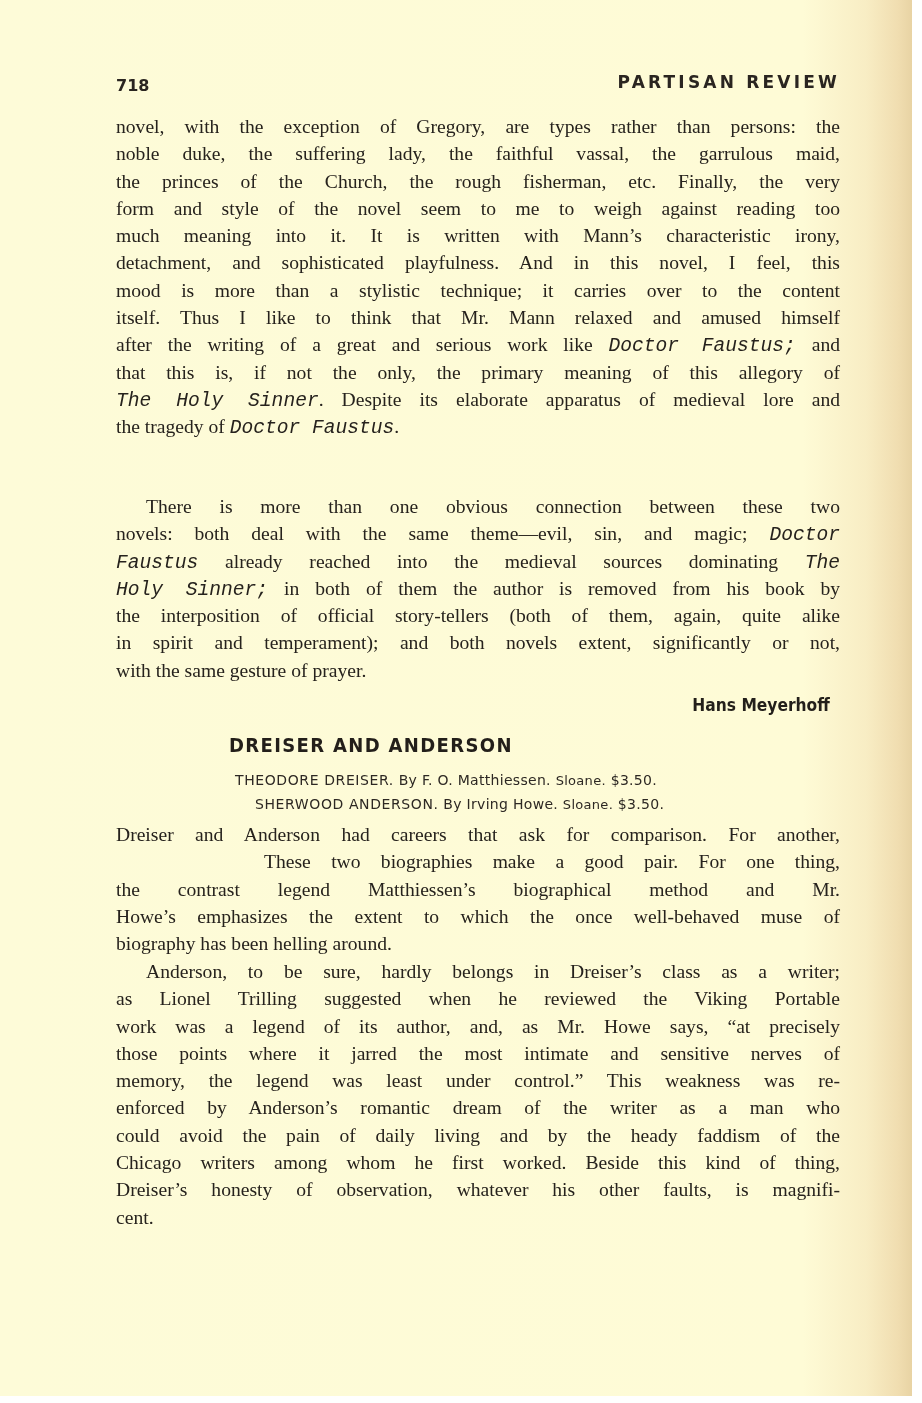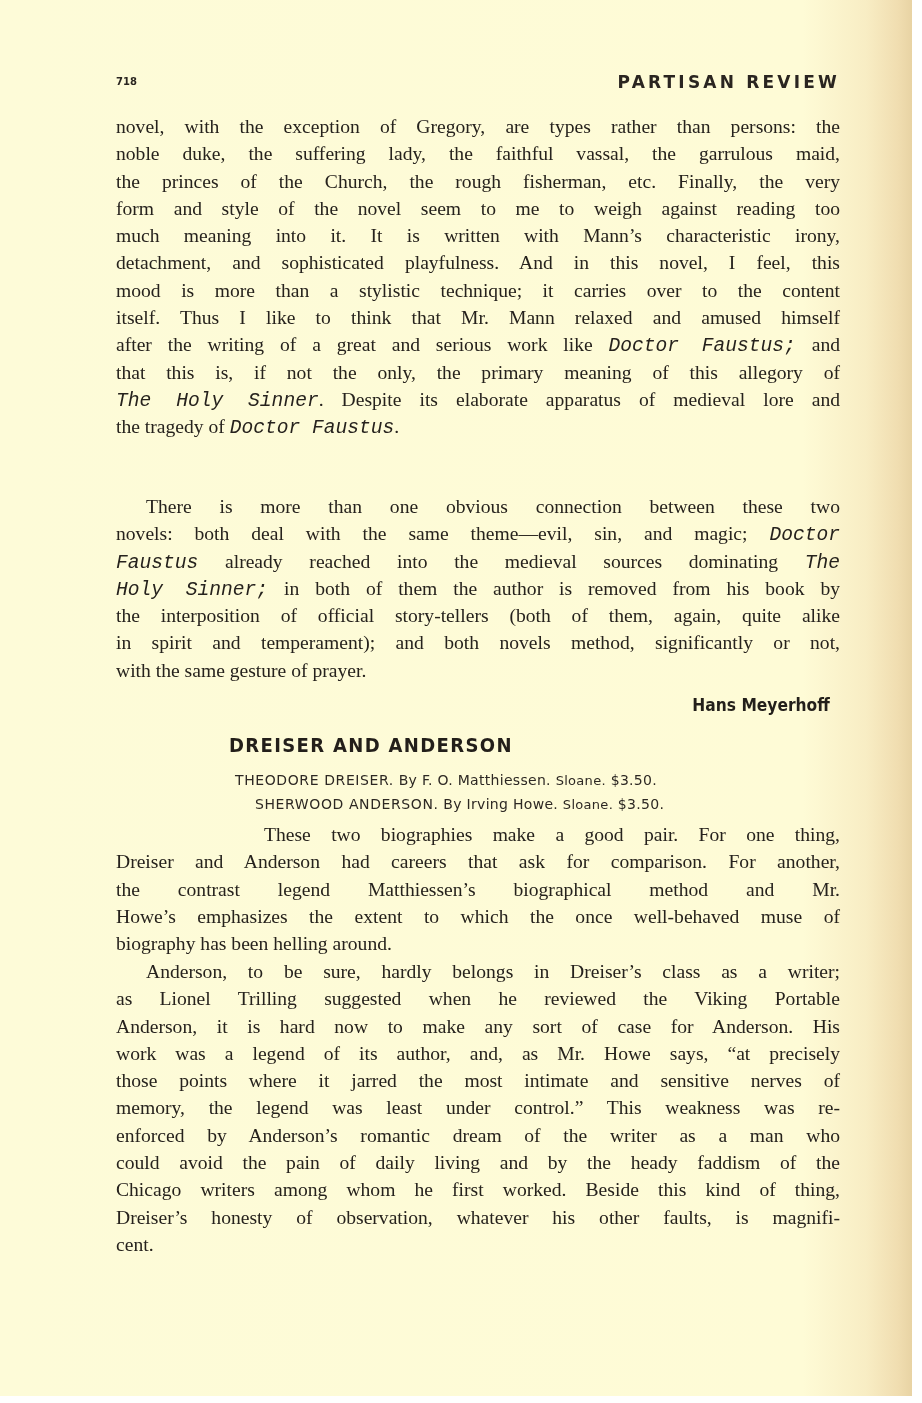--- a/index.html
+++ b/index.html
@@ -28,21 +28,21 @@
       width: 724px;
       height: 24px;
       font-family: "DejaVu Sans", sans-serif;
       font-weight: bold;
       color: #2a2520;
     }
     .folio {
       position: absolute;
       left: 0;
       top: 4px;
-      font-size: 10px;
+      font-size: 16px;
       letter-spacing: 0px;
     }
     .journal-title {
       position: absolute;
       right: 0;
       top: 0;
       font-size: 17px;
       letter-spacing: 3.2px;
     }
     .body-text {
@@ -136,21 +136,21 @@
       <span class="line"><em>The Holy Sinner</em><span>. Despite its elaborate apparatus of medieval lore and</span></span>
       <span class="line last"><span>the tragedy of </span><em>Doctor Faustus</em><span>.</span></span>
     </div>
 
   <div class="body-text" style="top:493px;">
       <span class="line indent"><span>There is more than one obvious connection between these two</span></span>
       <span class="line"><span>novels: both deal with the same theme—evil, sin, and magic; </span><em>Doctor</em></span>
       <span class="line"><em>Faustus</em><span> already reached into the medieval sources dominating </span><em>The</em></span>
       <span class="line"><em>Holy Sinner;</em><span> in both of them the author is removed from his book by</span></span>
       <span class="line"><span>the interposition of official story-tellers (both of them, again, quite alike</span></span>
-      <span class="line"><span>in spirit and temperament); and both novels method, significantly or not,</span></span>
+      <span class="line"><span>in spirit and temperament); and both novels extent, significantly or not,</span></span>
       <span class="line last"><span>with the same gesture of prayer.</span></span>
     </div>
 
   <div class="signature">Hans Meyerhoff</div>
 
   <h2 class="section-heading">DREISER AND ANDERSON</h2>
 
   <div class="book-entry" style="top:772px;">
     <span class="caps">THEODORE DREISER.</span>
     <span>By F. O. Matthiessen.</span>
@@ -158,31 +158,30 @@
     <span>$3.50.</span>
   </div>
   <div class="book-entry" style="top:796px;margin-left:20px;">
     <span class="caps">SHERWOOD ANDERSON.</span>
     <span>By Irving Howe.</span>
     <span class="pub">Sloane.</span>
     <span>$3.50.</span>
   </div>
 
   <div class="body-text" style="top:821px;">
+      <span class="line"><span>Dreiser and Anderson had careers that ask for comparison. For another,</span></span>
       <span class="line indent-wide"><span>These two biographies make a good pair. For one thing,</span></span>
-      <span class="line"><span>Dreiser and Anderson had careers that ask for comparison. For another,</span></span>
       <span class="line"><span>the contrast legend Matthiessen’s biographical method and Mr.</span></span>
       <span class="line"><span>Howe’s emphasizes the extent to which the once well-behaved muse of</span></span>
       <span class="line last"><span>biography has been helling around.</span></span>
     </div>
 
   <div class="body-text" style="top:958px;">
       <span class="line indent"><span>Anderson, to be sure, hardly belongs in Dreiser’s class as a writer;</span></span>
       <span class="line"><span>as Lionel Trilling suggested when he reviewed the Viking Portable</span></span>
-      <span class="line"><span>Anderson, it is hard now to make any sort of case for Anderson. His</span></span>
       <span class="line"><span>work was a legend of its author, and, as Mr. Howe says, “at precisely</span></span>
       <span class="line"><span>those points where it jarred the most intimate and sensitive nerves of</span></span>
       <span class="line"><span>memory, the legend was least under control.” This weakness was re-</span></span>
       <span class="line"><span>enforced by Anderson’s romantic dream of the writer as a man who</span></span>
       <span class="line"><span>could avoid the pain of daily living and by the heady faddism of the</span></span>
       <span class="line"><span>Chicago writers among whom he first worked. Beside this kind of thing,</span></span>
       <span class="line"><span>Dreiser’s honesty of observation, whatever his other faults, is magnifi-</span></span>
       <span class="line last"><span>cent.</span></span>
     </div>
 

